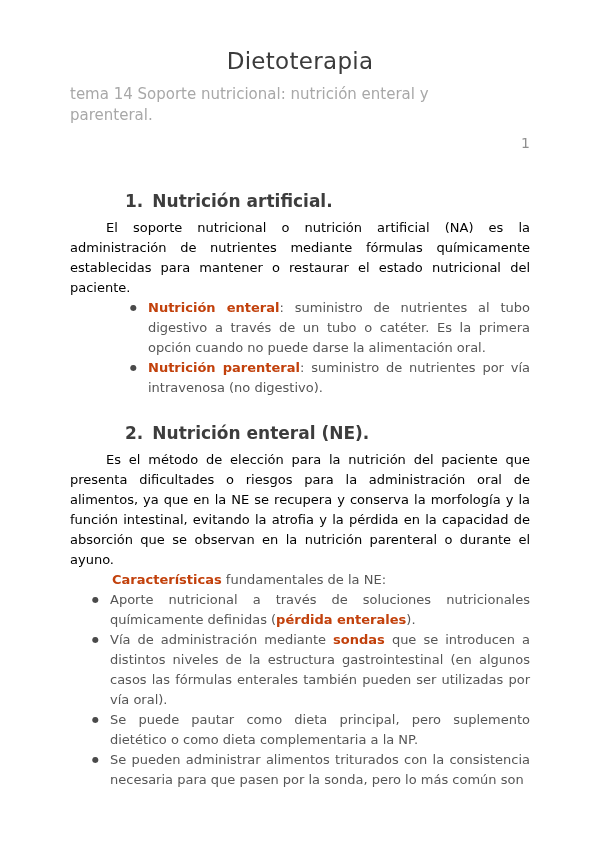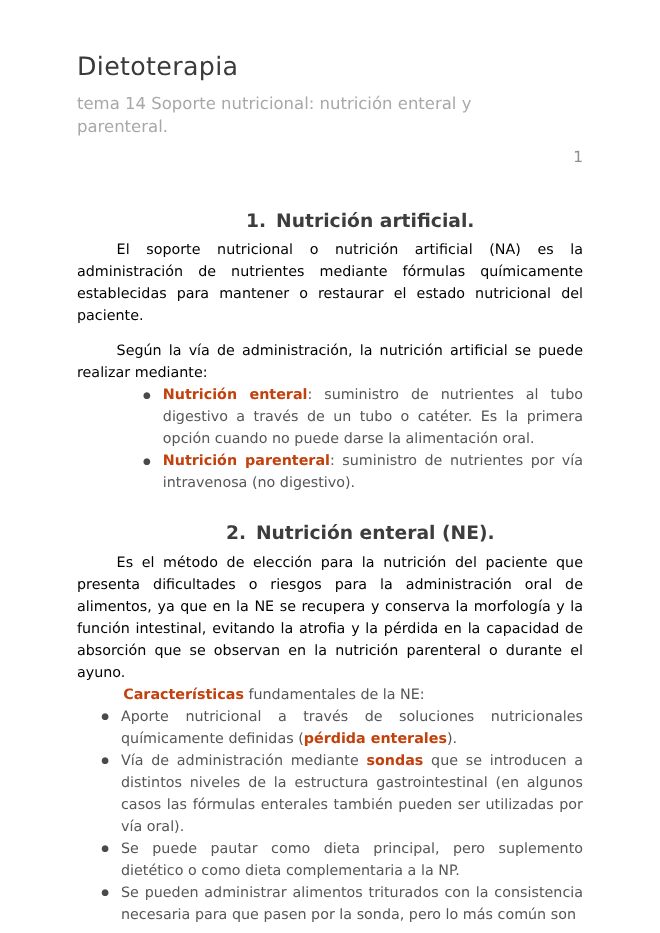--- a/index.html
+++ b/index.html
@@ -14,20 +14,21 @@
     font-family: "DejaVu Sans", sans-serif;
     color: #565656;
     padding: 46px 70px 0 70px;
   }
   .doc-title {
     font-size: 23px;
     font-weight: normal;
     color: #3b3b3b;
     letter-spacing: 0.3px;
     line-height: 30px;
+    text-align: center;
   }
   .doc-subtitle {
     margin-top: 8px;
     font-size: 15px;
     line-height: 21px;
     color: #a8a8a8;
     max-width: 432px;
   }
   .page-number {
     margin-top: 8px;
@@ -36,21 +37,20 @@
     color: #8f8f8f;
     line-height: 18px;
   }
   .section-heading {
     margin-top: 38px;
     margin-left: 55px;
     font-size: 17px;
     font-weight: bold;
     color: #3d3d3d;
     line-height: 22px;
-    text-align: center;
   }
   .section-heading.tight { margin-top: 24px; }
   .section-heading .h-num { margin-right: 9px; }
   .para {
     margin-top: 6px;
     font-size: 13px;
     line-height: 20px;
     text-align: justify;
     text-indent: 36px;
     color: #000000;
@@ -89,21 +89,20 @@
 <div class="sheet">
 
   <h1 class="doc-title">Dietoterapia</h1>
   <p class="doc-subtitle">tema 14 Soporte nutricional: nutrición enteral y parenteral.</p>
   <div class="page-number">1</div>
 
   <h2 class="section-heading"><span class="h-num">1.</span><span>Nutrición artificial.</span></h2>
 
   <p class="para">El soporte nutricional o nutrición artificial (NA) es la administración de nutrientes mediante fórmulas químicamente establecidas para mantener o restaurar el estado nutricional del paciente.</p>
 
-  <p class="para para-gap">Según la vía de administración, la nutrición artificial se puede realizar mediante:</p>
 
   <ul class="list-1">
     <li><span class="bold">Nutrición enteral</span><span>: suministro de nutrientes al tubo digestivo a través de un tubo o catéter. Es la primera opción cuando no puede darse la alimentación oral.</span></li>
     <li><span class="bold">Nutrición parenteral</span><span>: suministro de nutrientes por vía intravenosa (no digestivo).</span></li>
   </ul>
 
   <h2 class="section-heading tight"><span class="h-num">2.</span><span>Nutrición enteral (NE).</span></h2>
 
   <p class="para">Es el método de elección para la nutrición del paciente que presenta dificultades o riesgos para la administración oral de alimentos, ya que en la NE se recupera y conserva la morfología y la función intestinal, evitando la atrofia y la pérdida en la capacidad de absorción que se observan en la nutrición parenteral o durante el ayuno.</p>
 

